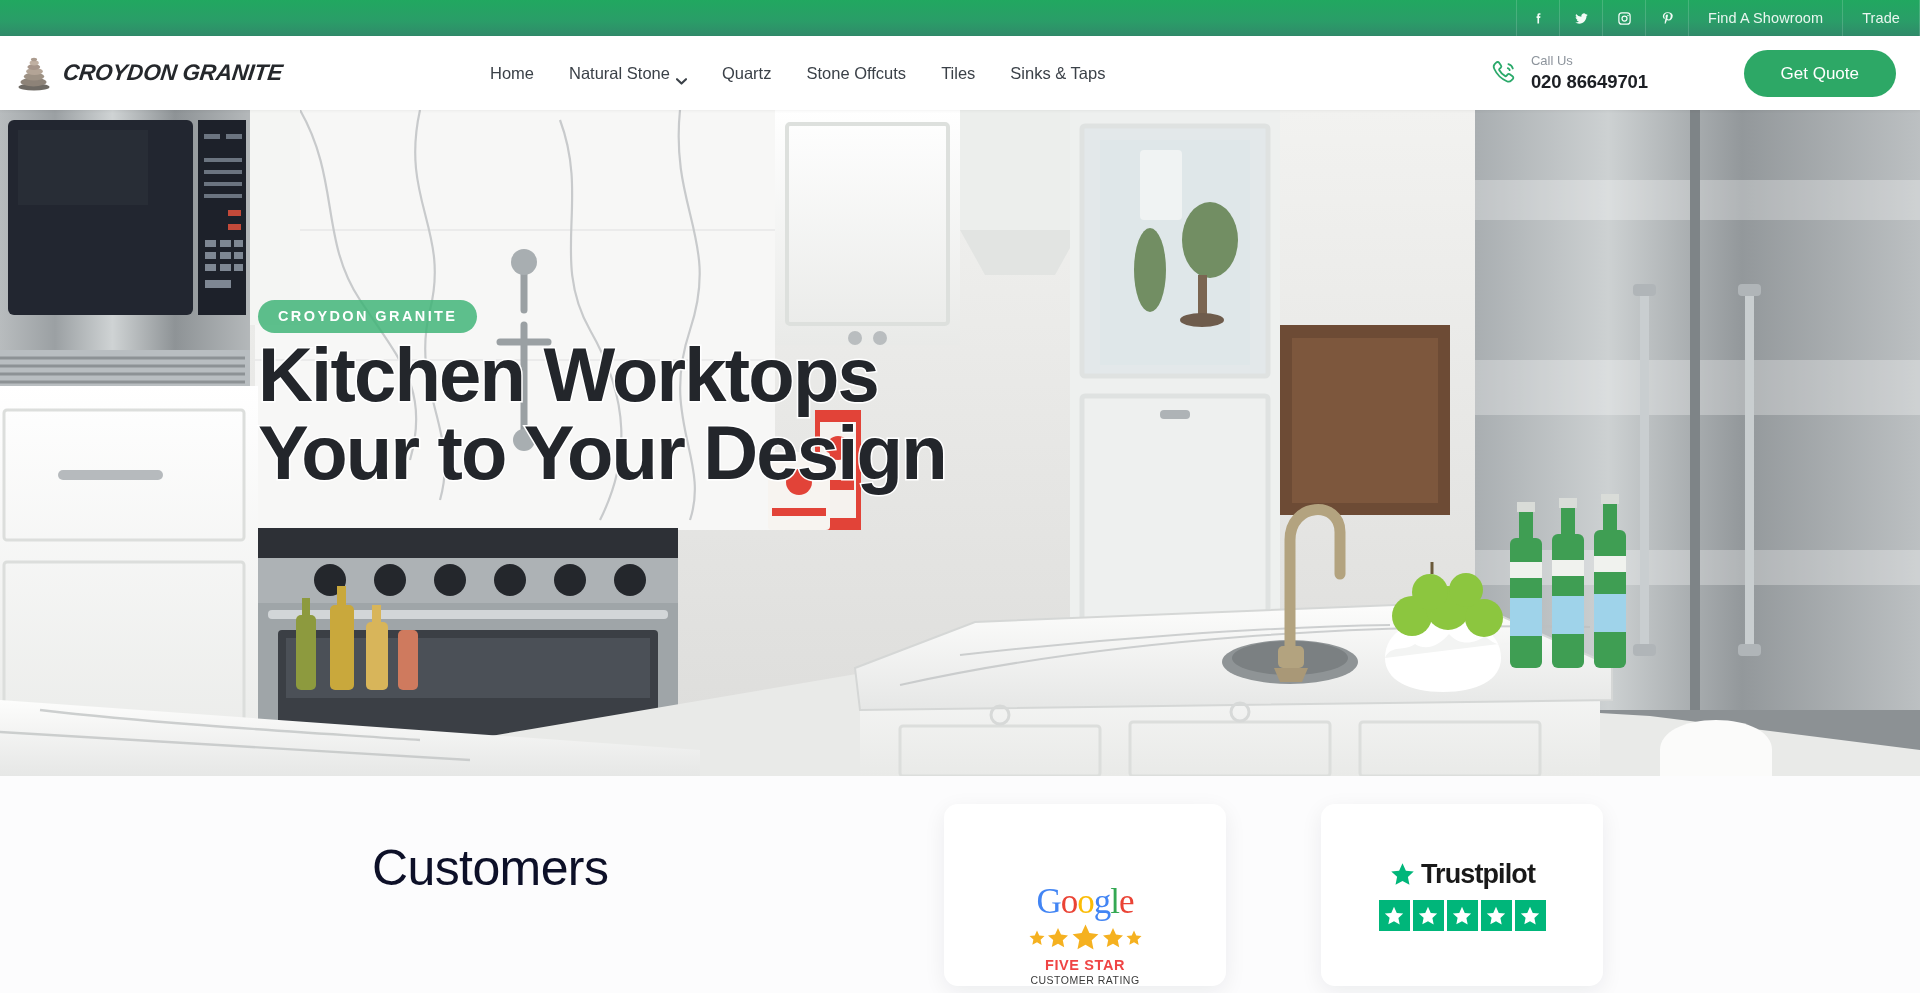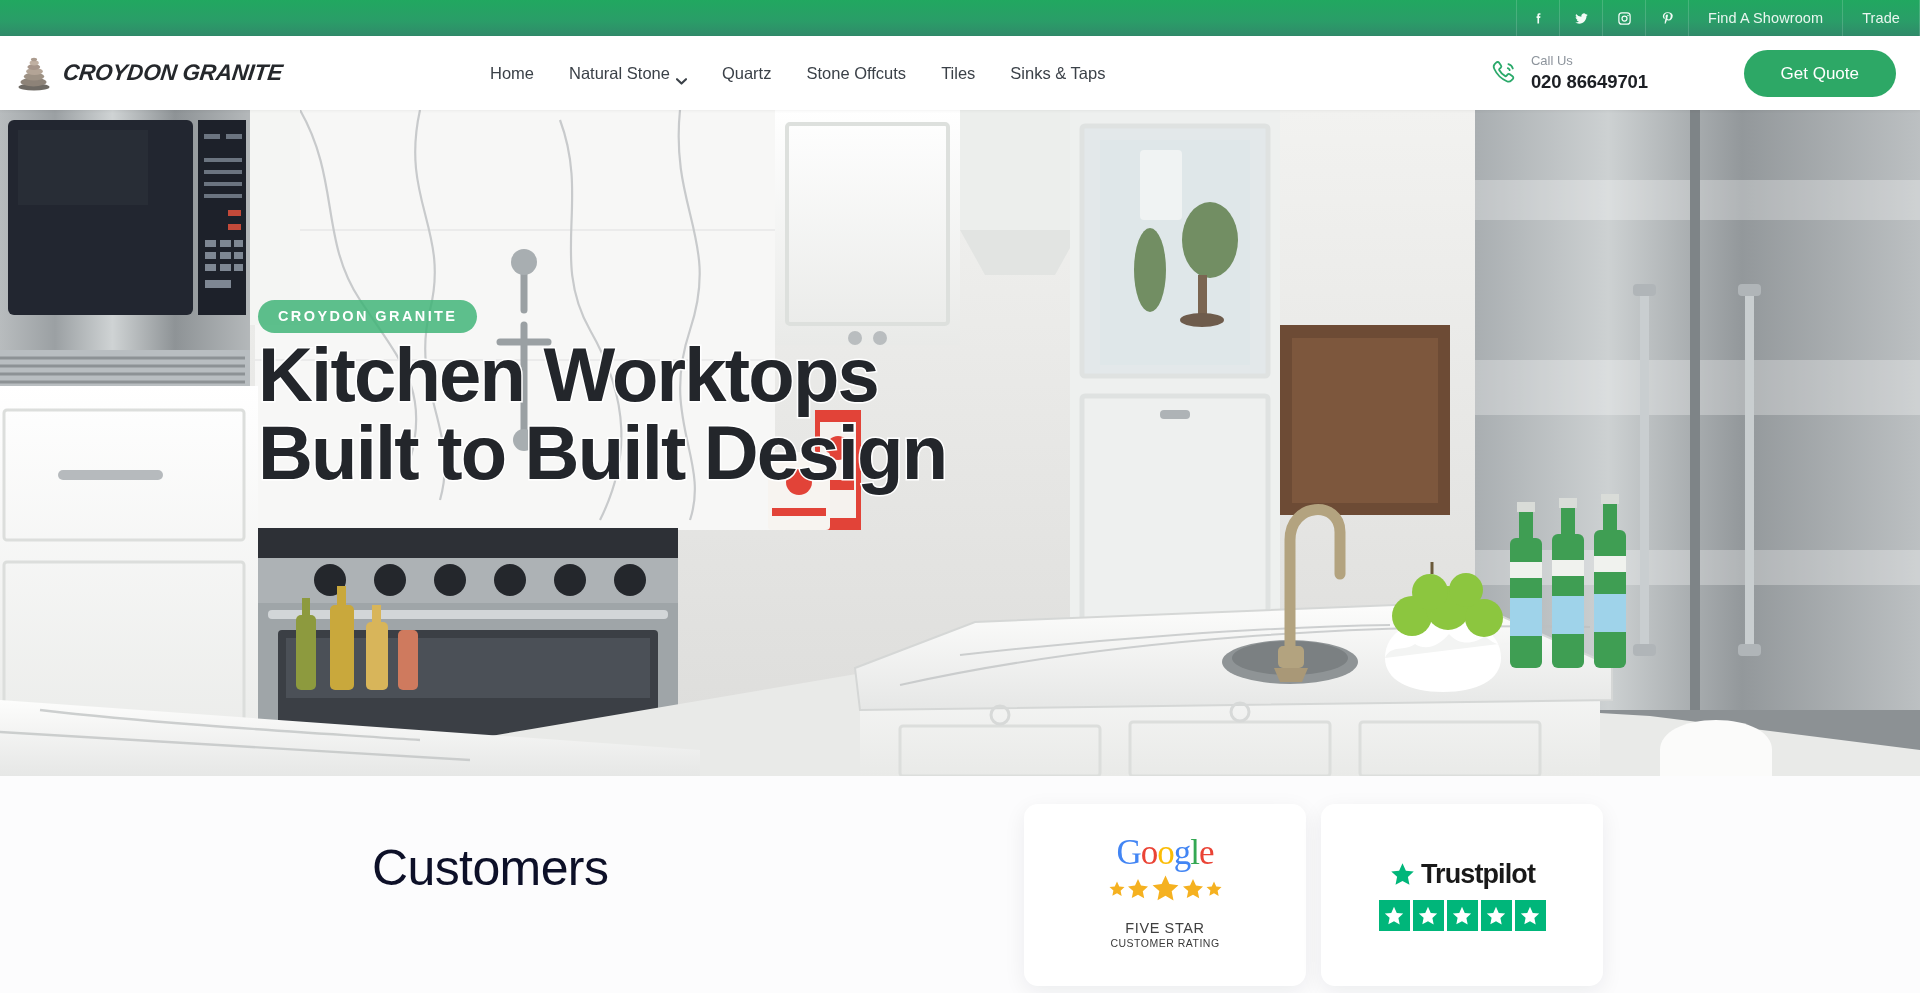--- a/index.html
+++ b/index.html
@@ -109,29 +109,29 @@
     font-size:50px; font-weight:400; line-height:1.14;
     color:#0d1028; letter-spacing:-.6px;
   }
   .rev-card{
     position:absolute; top:28px;
     width:282px; height:182px;
     background:#ffffff; border-radius:14px;
     box-shadow:0 6px 22px rgba(18,22,48,.07);
     display:flex; align-items:center; justify-content:center;
   }
-  .card-google{ left:1024px; }
+  .card-google{ left:944px;align-items:flex-end; }
   .card-trustpilot{ left:1321px; }
 
   .google-block{ text-align:center; margin-top:-6px; }
   .google-word{ font-family:"Liberation Serif", serif; font-size:35px; line-height:1; letter-spacing:-1px; }
   .g-b{color:#4285F4;} .g-r{color:#EA4335;} .g-y{color:#FBBC05;} .g-g{color:#34A853;}
   .g-stars{ margin-top:3px; display:flex; align-items:center; justify-content:center; }
   .g-stars svg{ fill:#F5B120; display:block; }
-  .g-five{ margin-top:16px; font-size:14.5px; font-weight:400; color:#404040; letter-spacing:.6px; }
+  .g-five{ margin-top:4px; font-size:14.5px; font-weight:700; color:#ef4444; letter-spacing:.6px; }
   .g-cust{ margin-top:1px; font-size:10.5px; color:#3a3a3a; letter-spacing:.5px; }
 
   .tp-block{ text-align:center; }
   .tp-logo{ display:flex; align-items:center; justify-content:center; gap:5px; }
   .tp-logo svg{ display:block; }
   .tp-word{ font-size:27px; font-weight:700; color:#191919; letter-spacing:-.9px; }
   .tp-stars{ margin-top:10px; display:flex; gap:3px; justify-content:center; }
   .tp-tile{ width:31px; height:31px; background:#00b67a; display:flex; align-items:center; justify-content:center; }
   .tp-tile svg{ fill:#ffffff; display:block; }
 </style>
@@ -449,21 +449,21 @@
           <path d="M0 622c160 10 320 20 470 28"></path>
         </g>
 
         <path d="M1660 640c0-18 24-30 56-30s56 12 56 30v26h-112z" fill="#fbfbfa"></path>
       </svg>
     </div>
 
     <div class="hero-content">
       <span class="hero-badge">CROYDON GRANITE</span>
       <div class="hero-title">Kitchen Worktops</div>
-      <div class="hero-title">Built to Built Design</div>
+      <div class="hero-title">Your to Your Design</div>
     </div>
   </div>
 
   <div class="trust">
     <div class="trust-title">
       <div>Customers</div>
     </div>
 
     <div class="rev-card card-google">
       <div class="google-block">

